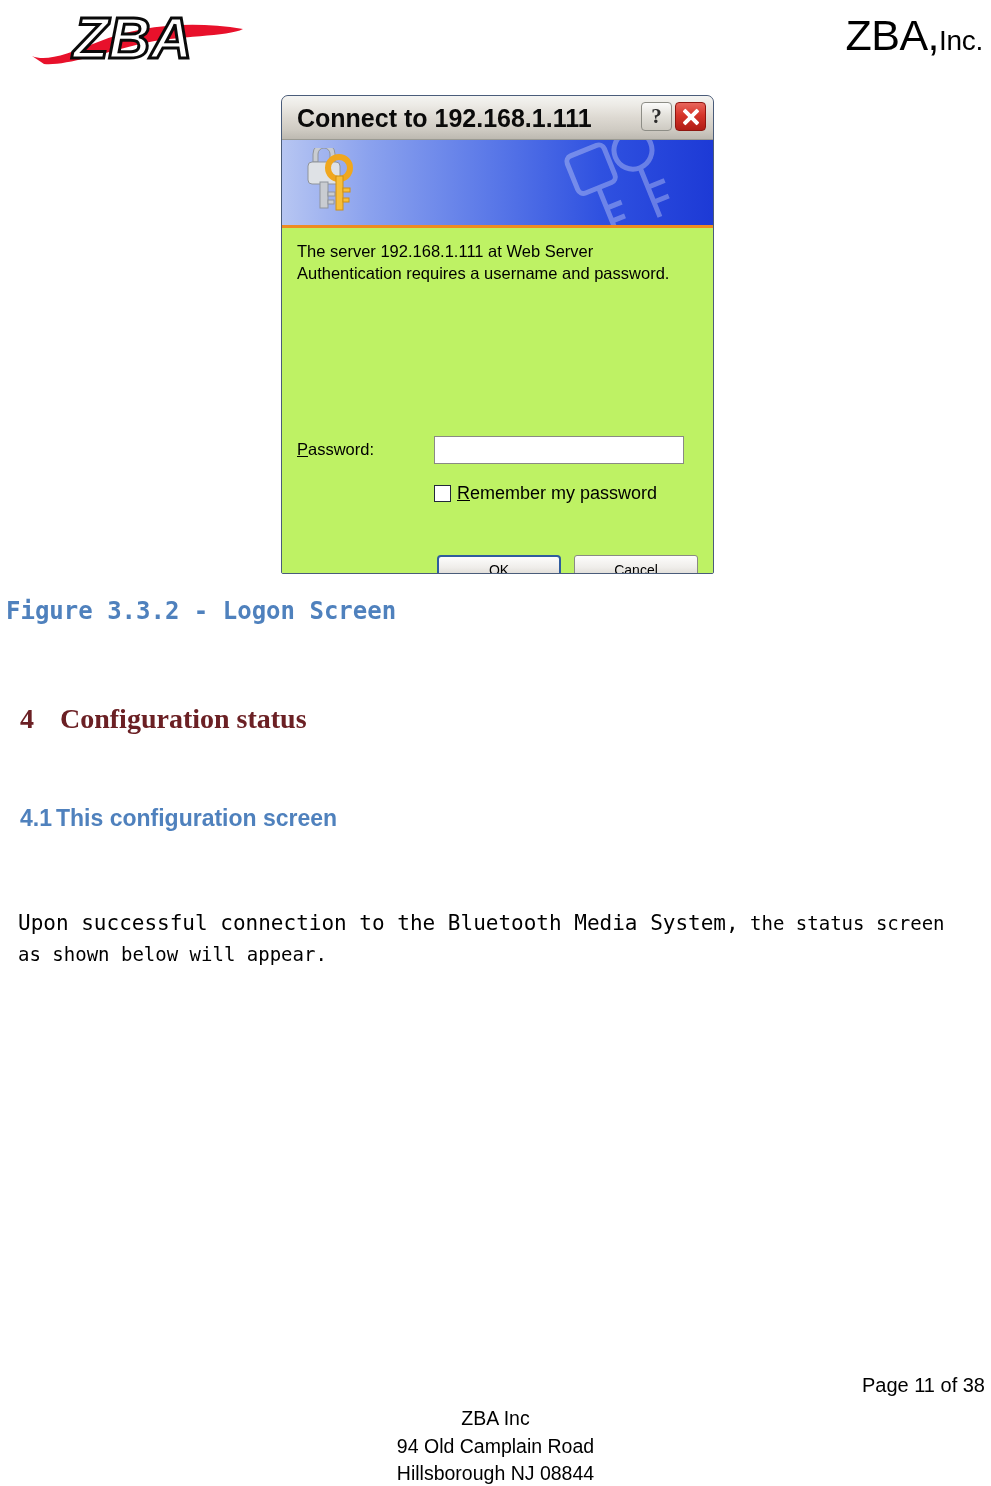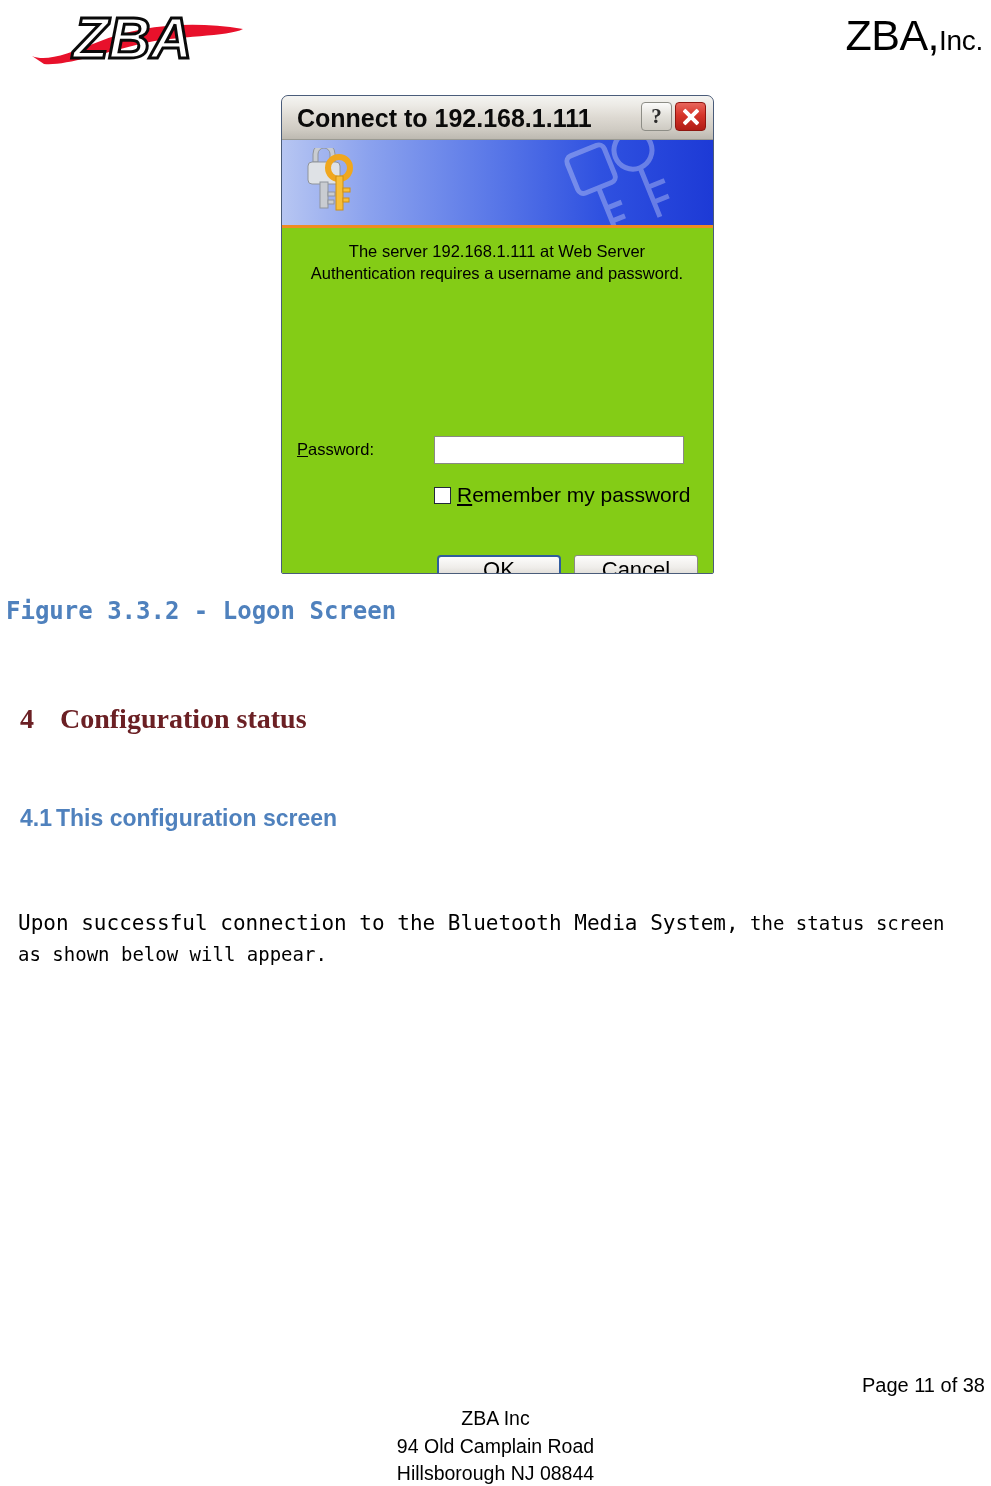--- a/index.html
+++ b/index.html
@@ -127,23 +127,22 @@
   .banner-keyicon {
     position: absolute;
     left: 17px; top: 8px;
     width: 62px; height: 68px;
   }
 
   
   .dlg-body {
     position: relative;
     height: 348px;
-    background: #84cc16;
+    background: #bef264;
     padding: 12px;
-    text-align: center;
   }
   .dlg-text {
     position: absolute;
     left: 15px;
     width: 400px;
     font-size: 16.5px;
     color: #000;
     line-height: 1.32;
     font-family: "Liberation Sans", sans-serif;
   }
@@ -219,33 +218,33 @@
     align-items: center;
     gap: 6px;
   }
   .cb-box {
     width: 17px; height: 17px;
     background: #ffffff;
     border: 1px solid #23293a;
     box-sizing: border-box;
   }
   .cb-label {
-    font-size: 21px;
+    font-size: 18px;
     color: #000;
   }
 
   #dlg-buttons {
     position: absolute;
     right: 15px; bottom: 16px;
     display: flex;
     gap: 13px;
   }
   .dlg-btn {
     width: 124px; height: 29px;
-    font-size: 22px;
+    font-size: 14px;
     color: #000;
     background: linear-gradient(to bottom, #fdfdfc 0%, #efedea 42%, #dcd9d3 75%, #cac7c0 100%);
     border: 1px solid #8a8a84;
     border-radius: 3px;
     display: flex;
     align-items: center;
     justify-content: center;
     box-sizing: border-box;
     font-family: "Liberation Sans", sans-serif;
   }

